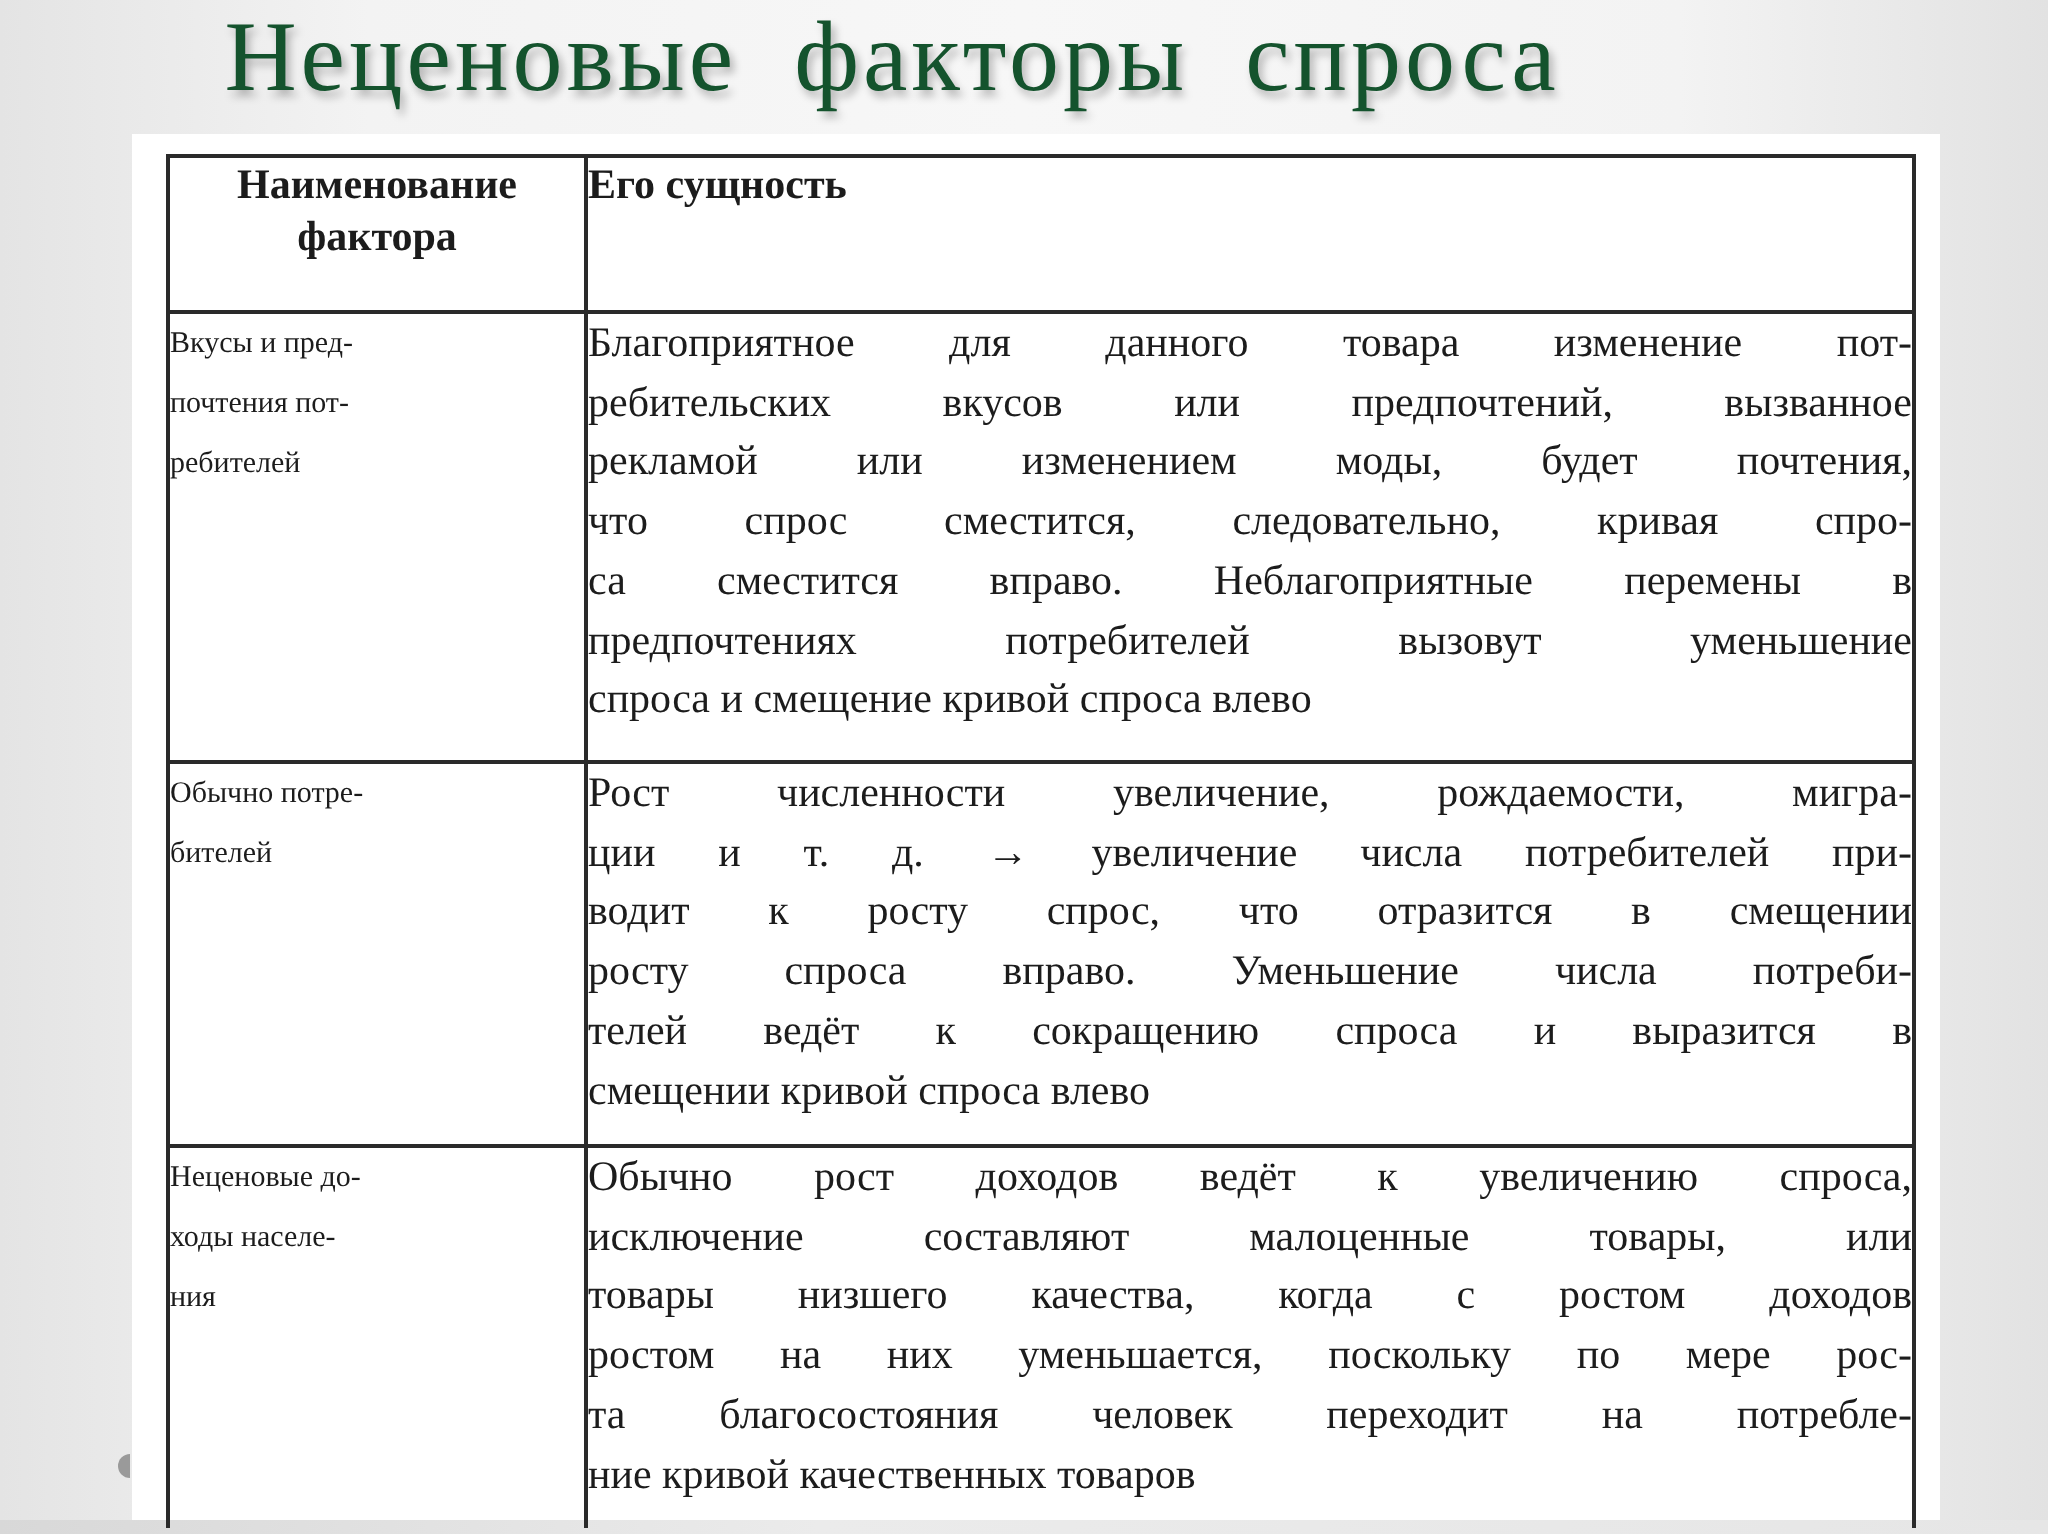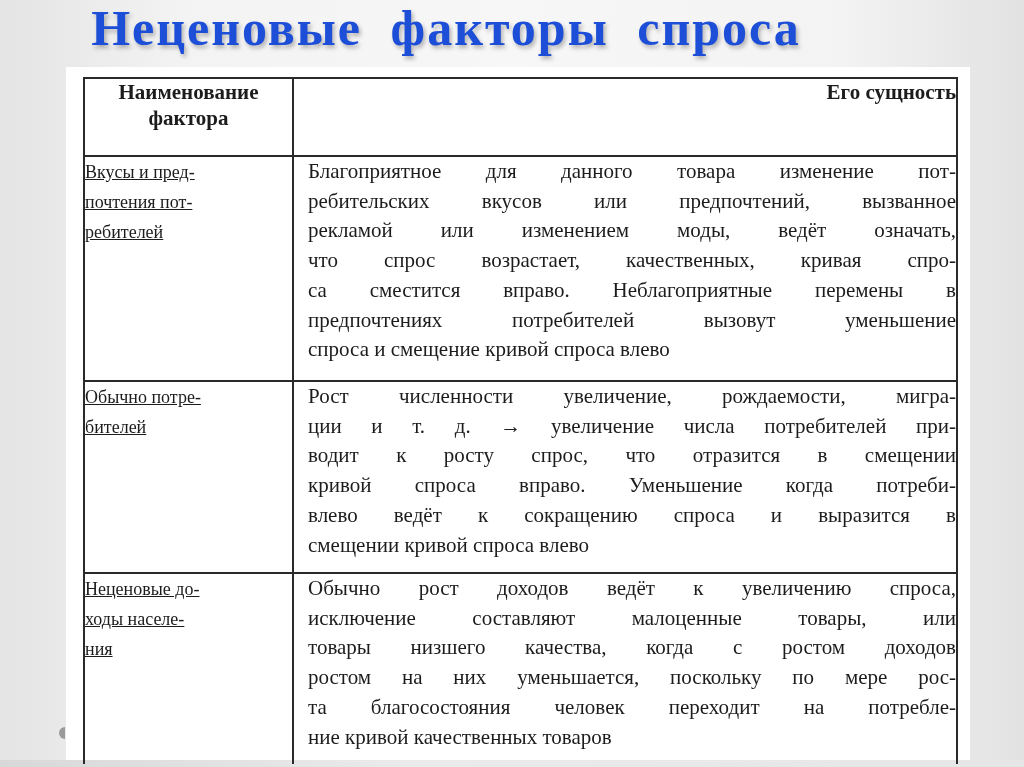--- a/index.html
+++ b/index.html
@@ -5,22 +5,22 @@
     html, body { margin: 0; padding: 0; }
     body {
       width: 1024px; height: 767px; overflow: hidden; position: relative;
       background: linear-gradient(90deg, #e4e4e4 0%, #f3f3f3 18%, #f7f7f7 50%, #f3f3f3 82%, #e2e2e2 100%);
       font-family: "Liberation Serif", serif;
     }
     .slide-title {
       position: absolute; left: 0; top: 0; width: 892px; height: 60px;
       text-align: center; margin: 0;
       font-family: "Liberation Serif", serif;
-      font-weight: bold; font-size: 50px; line-height: 56px;
-      color: #1d4ed8; letter-spacing: 2px; word-spacing: 14px;
+      font-weight: normal; font-size: 50px; line-height: 56px;
+      color: #14532d; letter-spacing: 2px; word-spacing: 14px;
       text-shadow: 2px 3px 4px rgba(0,0,0,0.28);
     }
     .scan-area {
       position: absolute; left: 66px; top: 67px; width: 904px; height: 693px;
       background: #ffffff;
     }
     .bottom-band {
       position: absolute; left: 0; top: 760px; width: 1024px; height: 7px;
       background: linear-gradient(90deg, #d8d8d8, #ebebeb 40%, #e6e6e6);
     }
@@ -41,35 +41,34 @@
     }
     table.factors tr.last td { border-bottom: none; }
     col.c1 { width: 209px; }
     col.c2 { width: 664px; }
     th.h-name {
       height: 76px; text-align: center; vertical-align: middle;
       font-weight: bold; font-size: 21px; line-height: 26px;
       padding: 2px 6px;
     }
     th.h-essence {
-      height: 76px; text-align: right; vertical-align: middle;
+      height: 76px; text-align: left; vertical-align: middle;
       font-weight: bold; font-size: 21px; line-height: 26px;
       padding-bottom: 6px;
     }
     td.factor-name {
-      font-size: 18px; line-height: 30px; padding: 13px 6px 0 10px;
+      font-size: 15px; line-height: 30px; padding: 13px 6px 0 10px;
       white-space: pre-line;
-      text-decoration: underline;
     }
     td.factor-essence {
       font-size: 21px; line-height: 29.7px; padding: 13px 8px 0 10px;
       text-align: justify; text-align-last: left;
       font-stretch: condensed;
     }
-    td.factor-essence span.line { display: block; text-align: justify; text-align-last: justify; white-space: nowrap; margin-left: 14px; }
+    td.factor-essence span.line { display: block; text-align: justify; text-align-last: justify; white-space: nowrap; }
     td.factor-essence span.line.end { text-align-last: left; }
     tr.r1 td { height: 223px; }
     tr.r2 td { height: 190px; }
     tr.r3 td { height: 190px; }
   </style>
 </head>
 <body>
 
 <h1 class="slide-title">Неценовые факторы спроса</h1>
 
@@ -87,36 +86,36 @@
     <th class="h-name">Наименование фактора</th>
     <th class="h-essence">Его сущность</th>
   </tr>
   <tr class="r1">
     <td class="factor-name">Вкусы и пред-
 почтения пот-
 ребителей</td>
     <td class="factor-essence">
       <span class="line">Благоприятное для данного товара изменение пот-</span>
       <span class="line">ребительских вкусов или предпочтений, вызванное</span>
-      <span class="line">рекламой или изменением моды, ведёт означать,</span>
-      <span class="line">что спрос возрастает, качественных, кривая спро-</span>
+      <span class="line">рекламой или изменением моды, будет почтения,</span>
+      <span class="line">что спрос сместится, следовательно, кривая спро-</span>
       <span class="line">са сместится вправо. Неблагоприятные перемены в</span>
       <span class="line">предпочтениях потребителей вызовут уменьшение</span>
       <span class="line end">спроса и смещение кривой спроса влево</span>
     </td>
   </tr>
   <tr class="r2">
     <td class="factor-name">Обычно потре-
 бителей</td>
     <td class="factor-essence">
       <span class="line">Рост численности увеличение, рождаемости, мигра-</span>
       <span class="line">ции и т. д. → увеличение числа потребителей при-</span>
       <span class="line">водит к росту спрос, что отразится в смещении</span>
-      <span class="line">кривой спроса вправо. Уменьшение когда потреби-</span>
-      <span class="line">влево ведёт к сокращению спроса и выразится в</span>
+      <span class="line">росту спроса вправо. Уменьшение числа потреби-</span>
+      <span class="line">телей ведёт к сокращению спроса и выразится в</span>
       <span class="line end">смещении кривой спроса влево</span>
     </td>
   </tr>
   <tr class="r3 last">
     <td class="factor-name">Неценовые до-
 ходы населе-
 ния</td>
     <td class="factor-essence">
       <span class="line">Обычно рост доходов ведёт к увеличению спроса,</span>
       <span class="line">исключение составляют малоценные товары, или</span>

